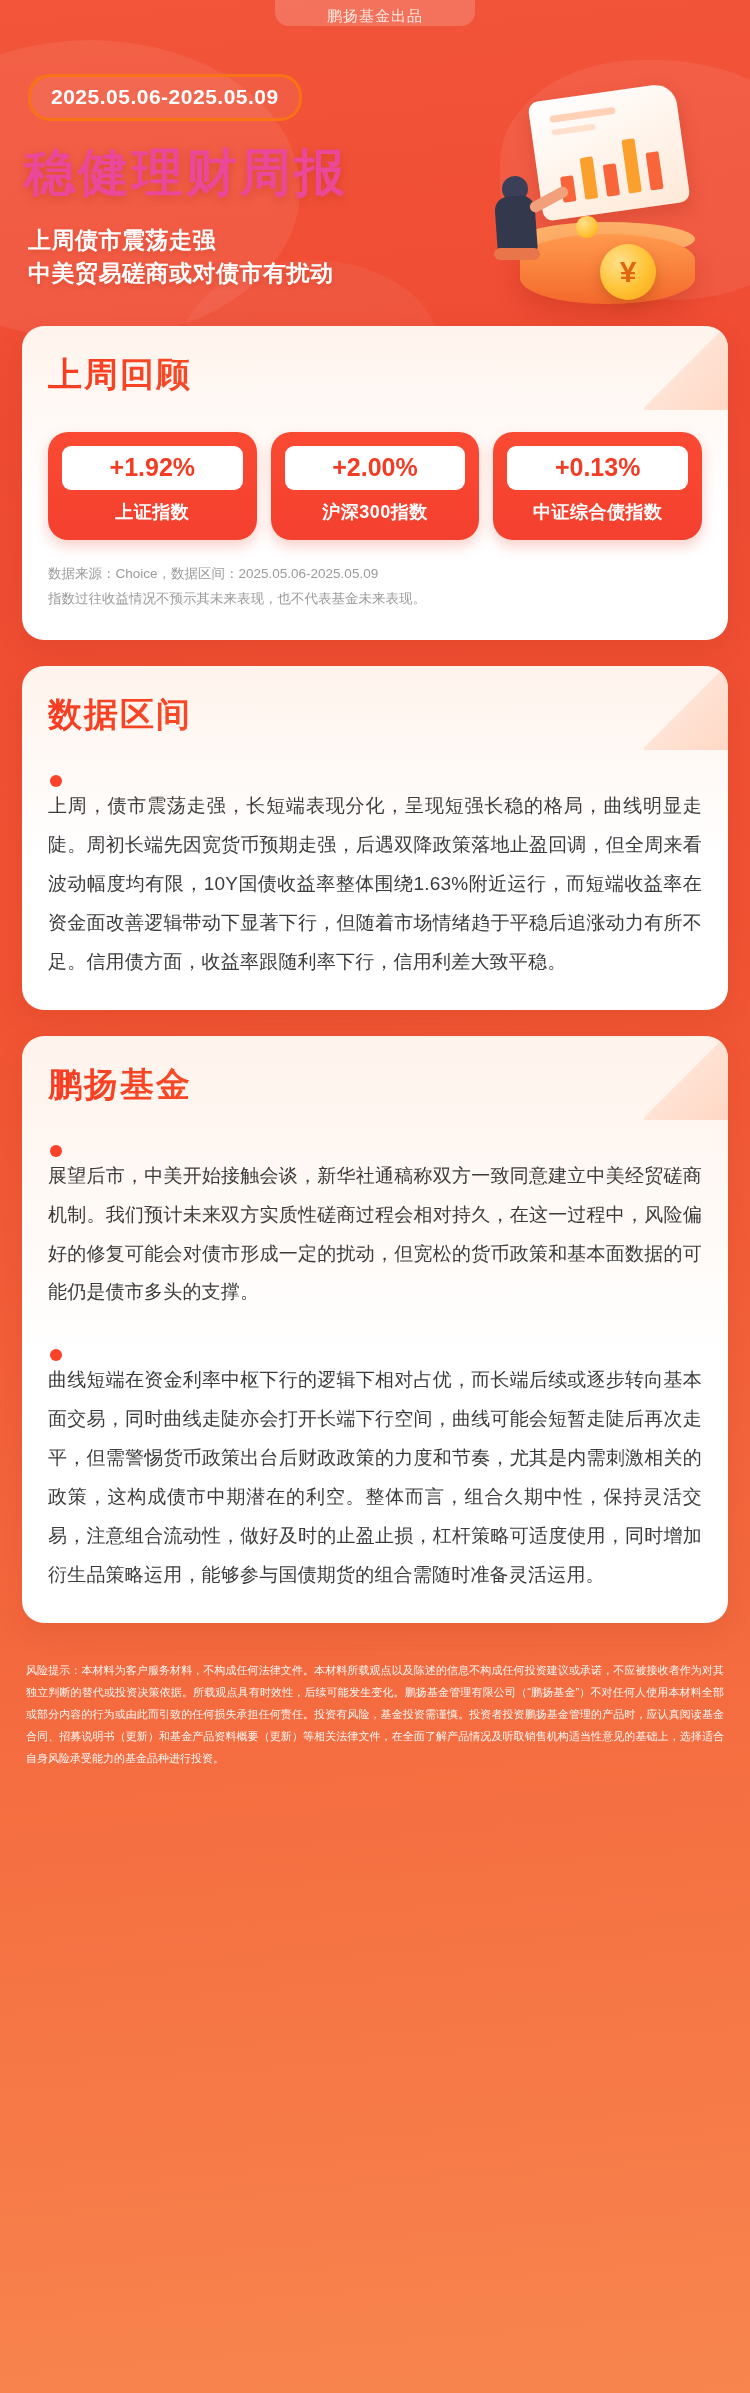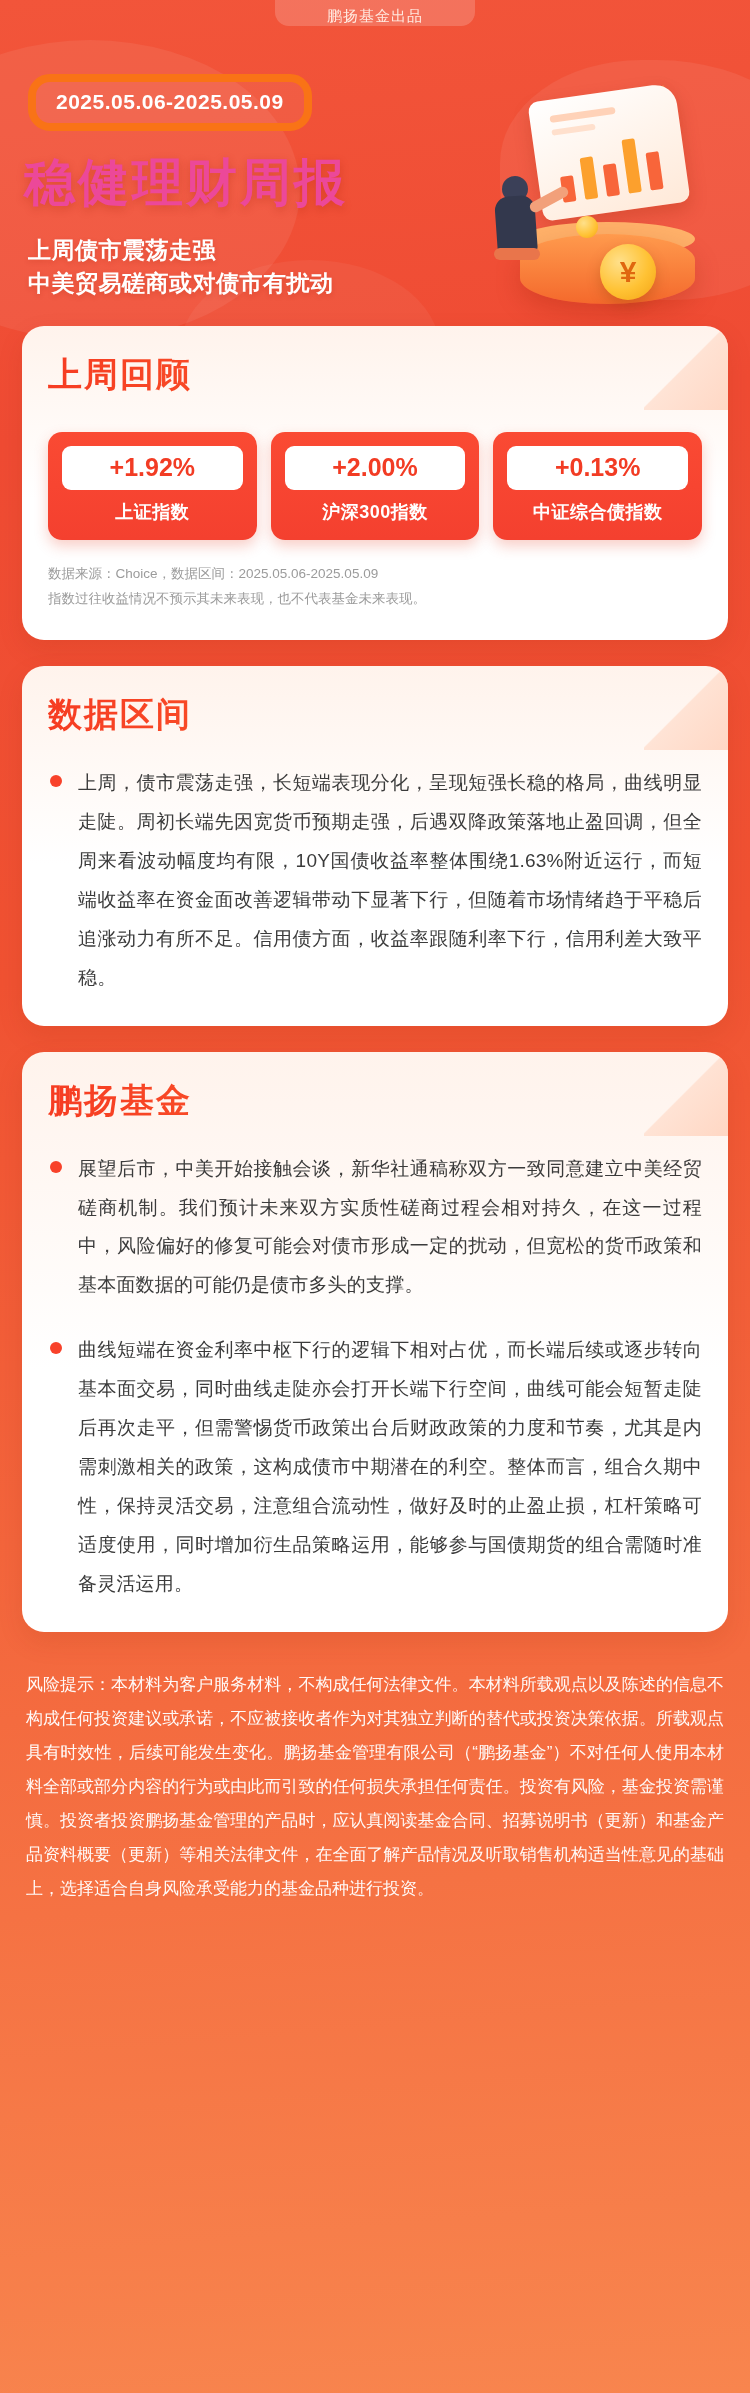--- a/index.html
+++ b/index.html
@@ -45,21 +45,21 @@
   
   .hero {
     position: relative;
     padding: 48px 0 0 0;
     z-index: 3;
     height: 300px;
   }
   .date-badge {
     display: inline-block;
     margin-left: 28px;
-    border: 8px solid #f97316;
+    border: 3px solid #f97316;
     border-radius: 22px;
     color: #ffffff;
     font-size: 21px;
     font-weight: bold;
     letter-spacing: 0.5px;
     padding: 8px 20px 9px;
     background: rgba(255,255,255,0.06);
   }
   .main-title {
     margin: 18px 0 0 24px;
@@ -208,21 +208,21 @@
 
   
   .stats {
     display: flex;
     gap: 14px;
     margin-top: 6px;
   }
   .stat {
     flex: 1;
     background: linear-gradient(180deg, #fa4a33 0%, #f4402f 100%);
-    border-radius: 14px;
+    border-radius: 20px;
     text-align: center;
     padding: 14px 4px 16px;
     box-shadow: 0 6px 14px rgba(230,60,30,.25);
   }
   .stat .val {
     display: block;
     background: #ffffff;
     color: #f23c24;
     font-size: 25px;
     font-weight: bold;
@@ -241,20 +241,21 @@
     color: #9b9b9b;
     font-size: 13.5px;
     line-height: 1.85;
   }
 
   
   .bullet-row {
     display: flex;
     align-items: flex-start;
     margin-top: 4px;
+    flex-direction: column;
   }
   .bullet-row + .bullet-row { margin-top: 26px; }
   .dot {
     flex: 0 0 auto;
     width: 12px; height: 12px;
     border-radius: 50%;
     background: #f8422a;
     margin: 11px 16px 0 2px;
   }
   .para {
@@ -265,21 +266,21 @@
     letter-spacing: .2px;
   }
 
   
   .disclaimer {
     position: relative;
     z-index: 3;
     margin: 8px 22px 0;
     padding: 10px 4px 36px;
     color: #ffffff;
-    font-size: 17px;
+    font-size: 11px;
     line-height: 2.0;
     text-align: justify;
     opacity: .96;
   }
 </style>
 </head>
 <body>
 
 <div class="blob b1"></div>
 <div class="blob b2"></div>

